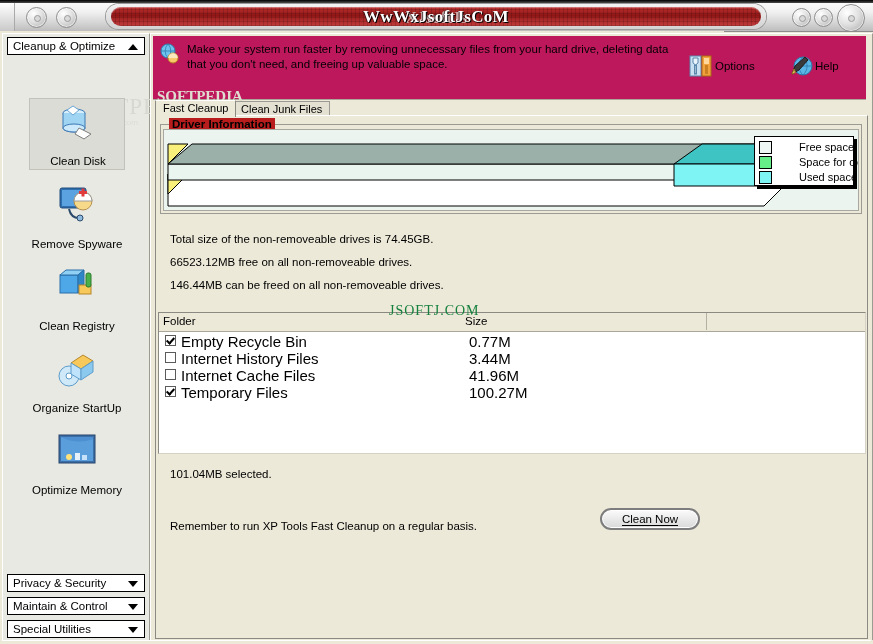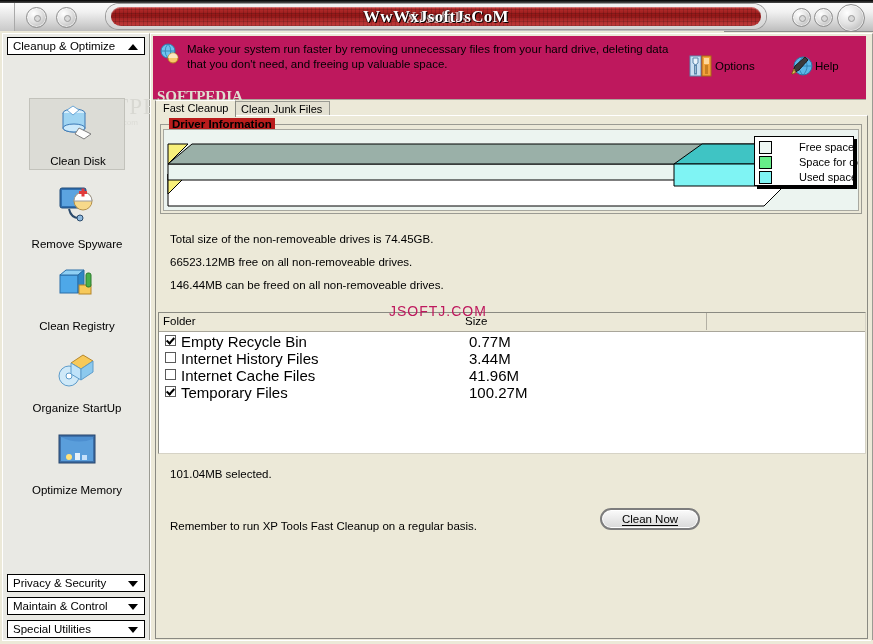--- a/index.html
+++ b/index.html
@@ -124,22 +124,22 @@
     border-bottom:1px solid #a9a69a;}
   .col{position:absolute;top:0;height:17px;line-height:17px;font-size:11.5px;padding-left:4px;
     box-sizing:border-box;border-right:1px solid #b3b0a4;background:#ece9d8;}
   .row{position:absolute;left:0;height:17px;line-height:17px;font-size:15px;width:706px;cursor:default;}
   .cb{position:absolute;left:6px;top:2px;width:11px;height:11px;background:#fff;
     border:1px solid #5a5a5a;box-sizing:border-box;}
   .cb.on:after{content:"";position:absolute;left:2px;top:0px;width:3px;height:6px;
     border:solid #000;border-width:0 2px 2px 0;transform:rotate(42deg);}
   .row .nm{position:absolute;left:22px;top:0;}
   .row .sz{position:absolute;left:310px;top:0;}
-  #list-wm{position:absolute;left:230px;top:-10px;font-size:14px;color:#be185d;
-    font-family:Liberation Sans, sans-serif;letter-spacing:1px;}
+  #list-wm{position:absolute;left:230px;top:-10px;font-size:14px;color:#15803d;
+    font-family:Liberation Serif, serif;letter-spacing:1px;}
 
   
   #sel-line{position:absolute;left:14px;top:352px;font-size:11.5px;}
   #rem-line{position:absolute;left:14px;top:404px;font-size:11.5px;}
   #clean-btn{position:absolute;left:444px;top:392px;width:100px;height:22px;
     border-radius:11px;background:linear-gradient(#fbfbfb,#d9d9d9);
     border:2px solid #7d7d7d;box-sizing:border-box;
     box-shadow:inset 0 0 0 1px #ffffff;cursor:pointer;}
   #clean-btn span{position:absolute;left:0;right:0;top:3px;text-align:center;font-size:11.5px;}
   #clean-btn u{text-decoration:none;border-bottom:1px solid #000;}

